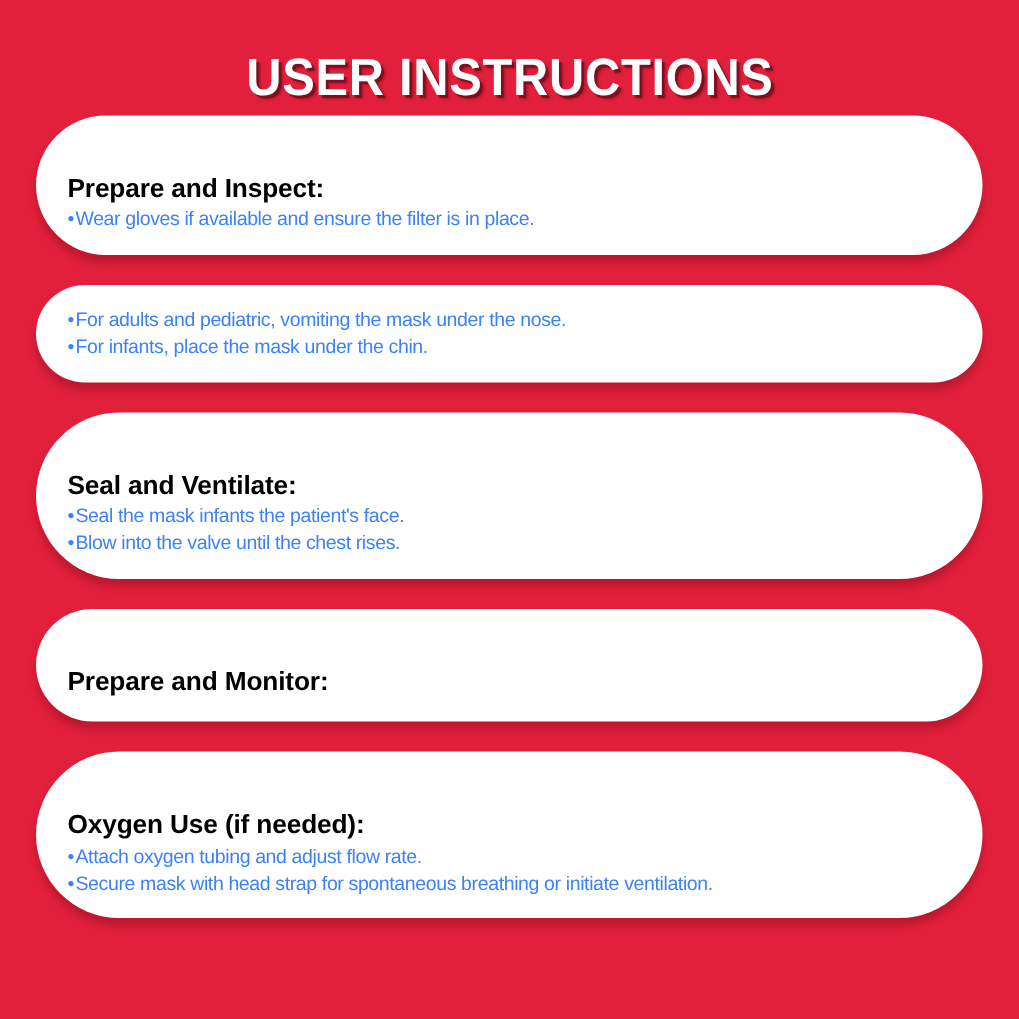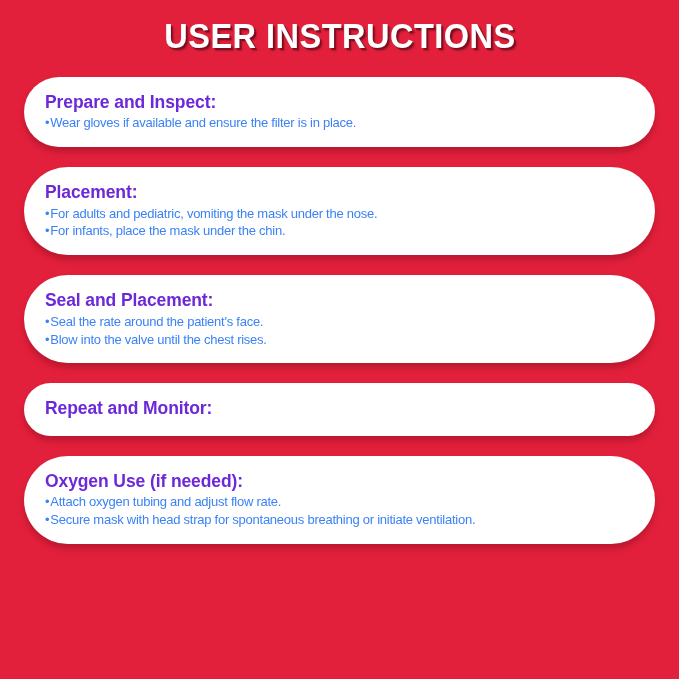--- a/index.html
+++ b/index.html
@@ -24,21 +24,21 @@
     padding:0;
   }
 
   
   .title-wrap {
     position:absolute;
     top:0; left:0;
     width:679px;
     height:72px;
     display:flex;
-    align-items:center;
+    align-items:flex-end;
     justify-content:center;
   }
 
   .title {
     font-family:"Liberation Sans", sans-serif;
     font-size:35px;
     font-weight:bold;
     color:#FFFFFF;
     letter-spacing:0.5px;
     text-transform:uppercase;
@@ -65,24 +65,25 @@
     margin-bottom:20px;
     box-shadow:0 5px 6px rgba(120,10,25,0.38);
   }
 
   .card:last-child { margin-bottom:0; }
 
   .card-title {
     font-family:"Liberation Sans", sans-serif;
     font-size:17.5px;
     font-weight:bold;
-    color:#6d28d9;
+    color:#000000;
     line-height:1.34;
     letter-spacing:-0.1px;
     white-space:nowrap;
+    margin-top:23px;
   }
 
   .card-line {
     font-family:"Liberation Sans", sans-serif;
     font-size:13px;
     font-weight:normal;
     color:#3b82f6;
     line-height:1.37;
     letter-spacing:-0.25px;
     white-space:nowrap;
@@ -107,41 +108,40 @@
   <div class="cards">
 
     <div class="card">
       <div class="card-title">Prepare and Inspect:</div>
       <div class="card-line">
         <span class="bullet-dot">•</span><span>Wear gloves if available and ensure the filter is in place.</span>
       </div>
     </div>
 
     <div class="card">
-      <div class="card-title">Placement:</div>
       <div class="card-line">
         <span class="bullet-dot">•</span><span>For adults and pediatric, vomiting the mask under the nose.</span>
       </div>
       <div class="card-line">
         <span class="bullet-dot">•</span><span>For infants, place the mask under the chin.</span>
       </div>
     </div>
 
     <div class="card">
-      <div class="card-title">Seal and Placement:</div>
+      <div class="card-title">Seal and Ventilate:</div>
       <div class="card-line">
-        <span class="bullet-dot">•</span><span>Seal the rate around the patient's face.</span>
+        <span class="bullet-dot">•</span><span>Seal the mask infants the patient's face.</span>
       </div>
       <div class="card-line">
         <span class="bullet-dot">•</span><span>Blow into the valve until the chest rises.</span>
       </div>
     </div>
 
     <div class="card">
-      <div class="card-title">Repeat and Monitor:</div>
+      <div class="card-title">Prepare and Monitor:</div>
     </div>
 
     <div class="card">
       <div class="card-title">Oxygen Use (if needed):</div>
       <div class="card-line">
         <span class="bullet-dot">•</span><span>Attach oxygen tubing and adjust flow rate.</span>
       </div>
       <div class="card-line wrap">
         <span class="bullet-dot">•</span><span>Secure mask with head strap for spontaneous breathing or initiate ventilation.</span>
       </div>

